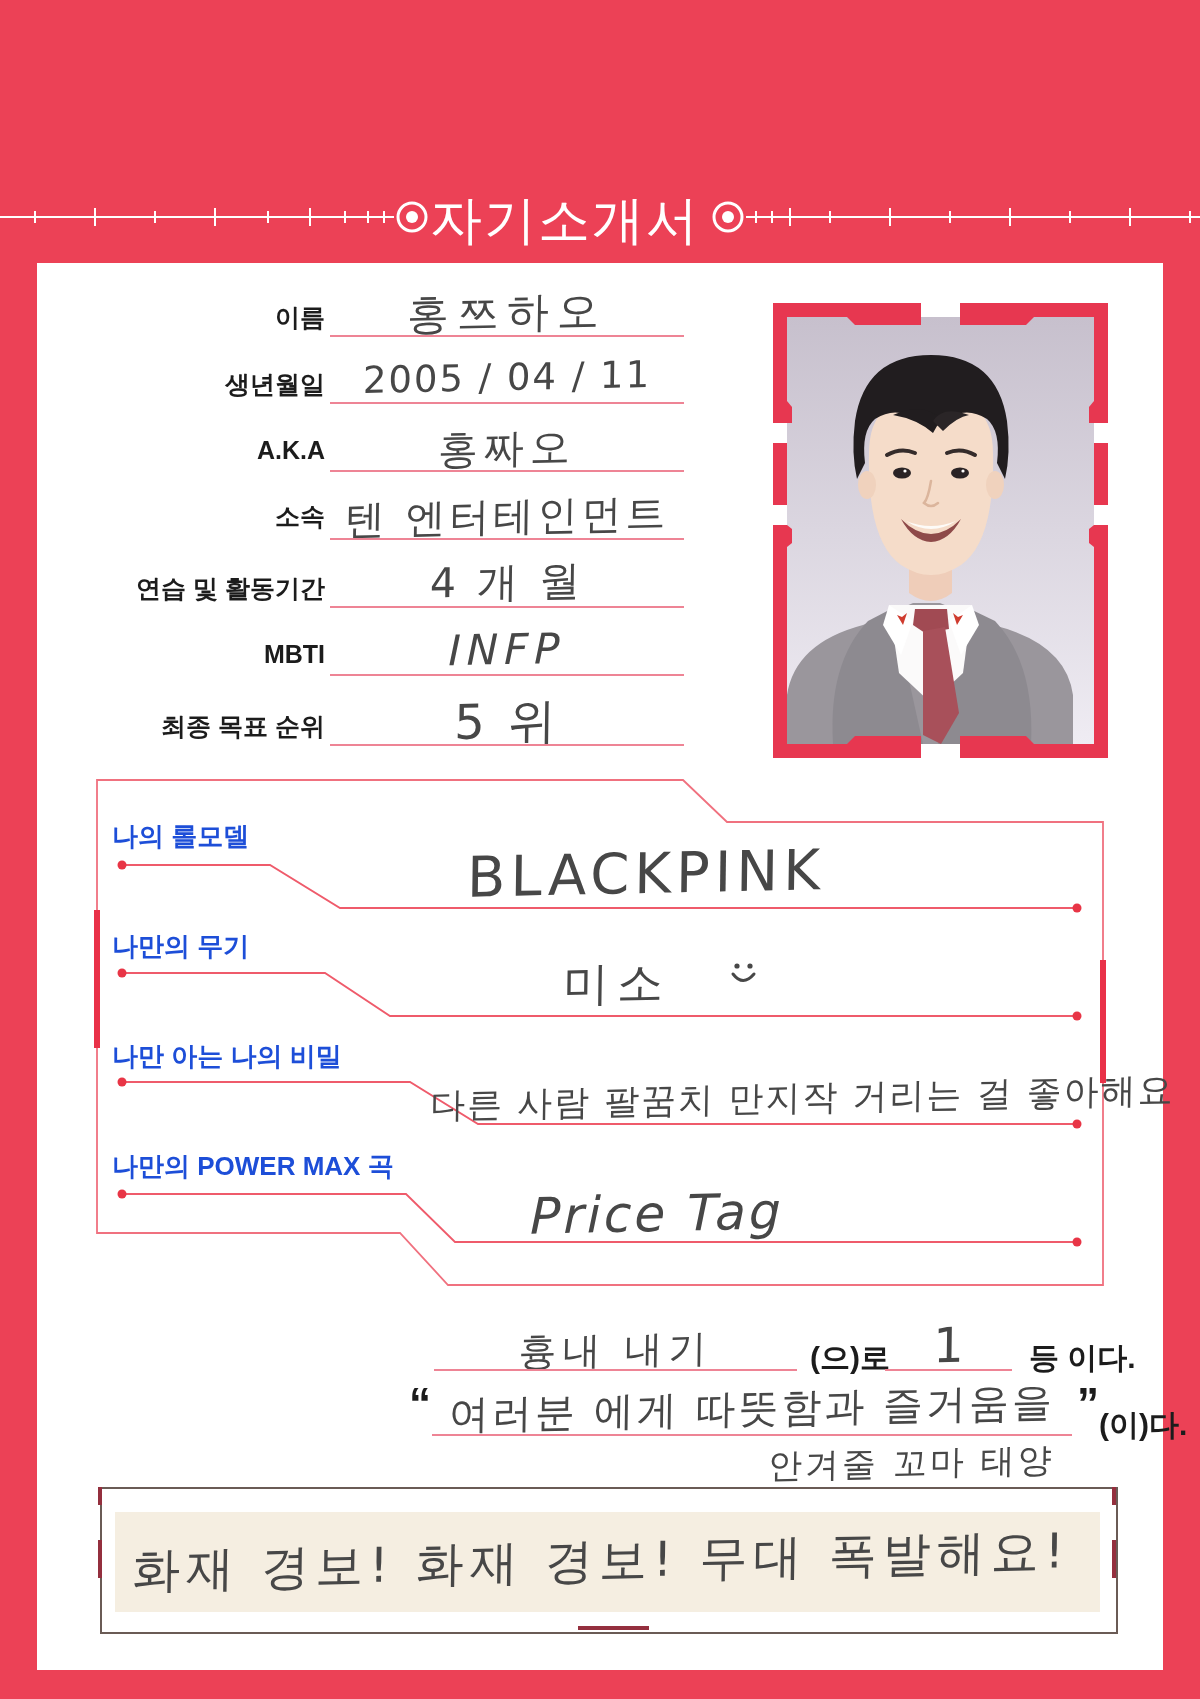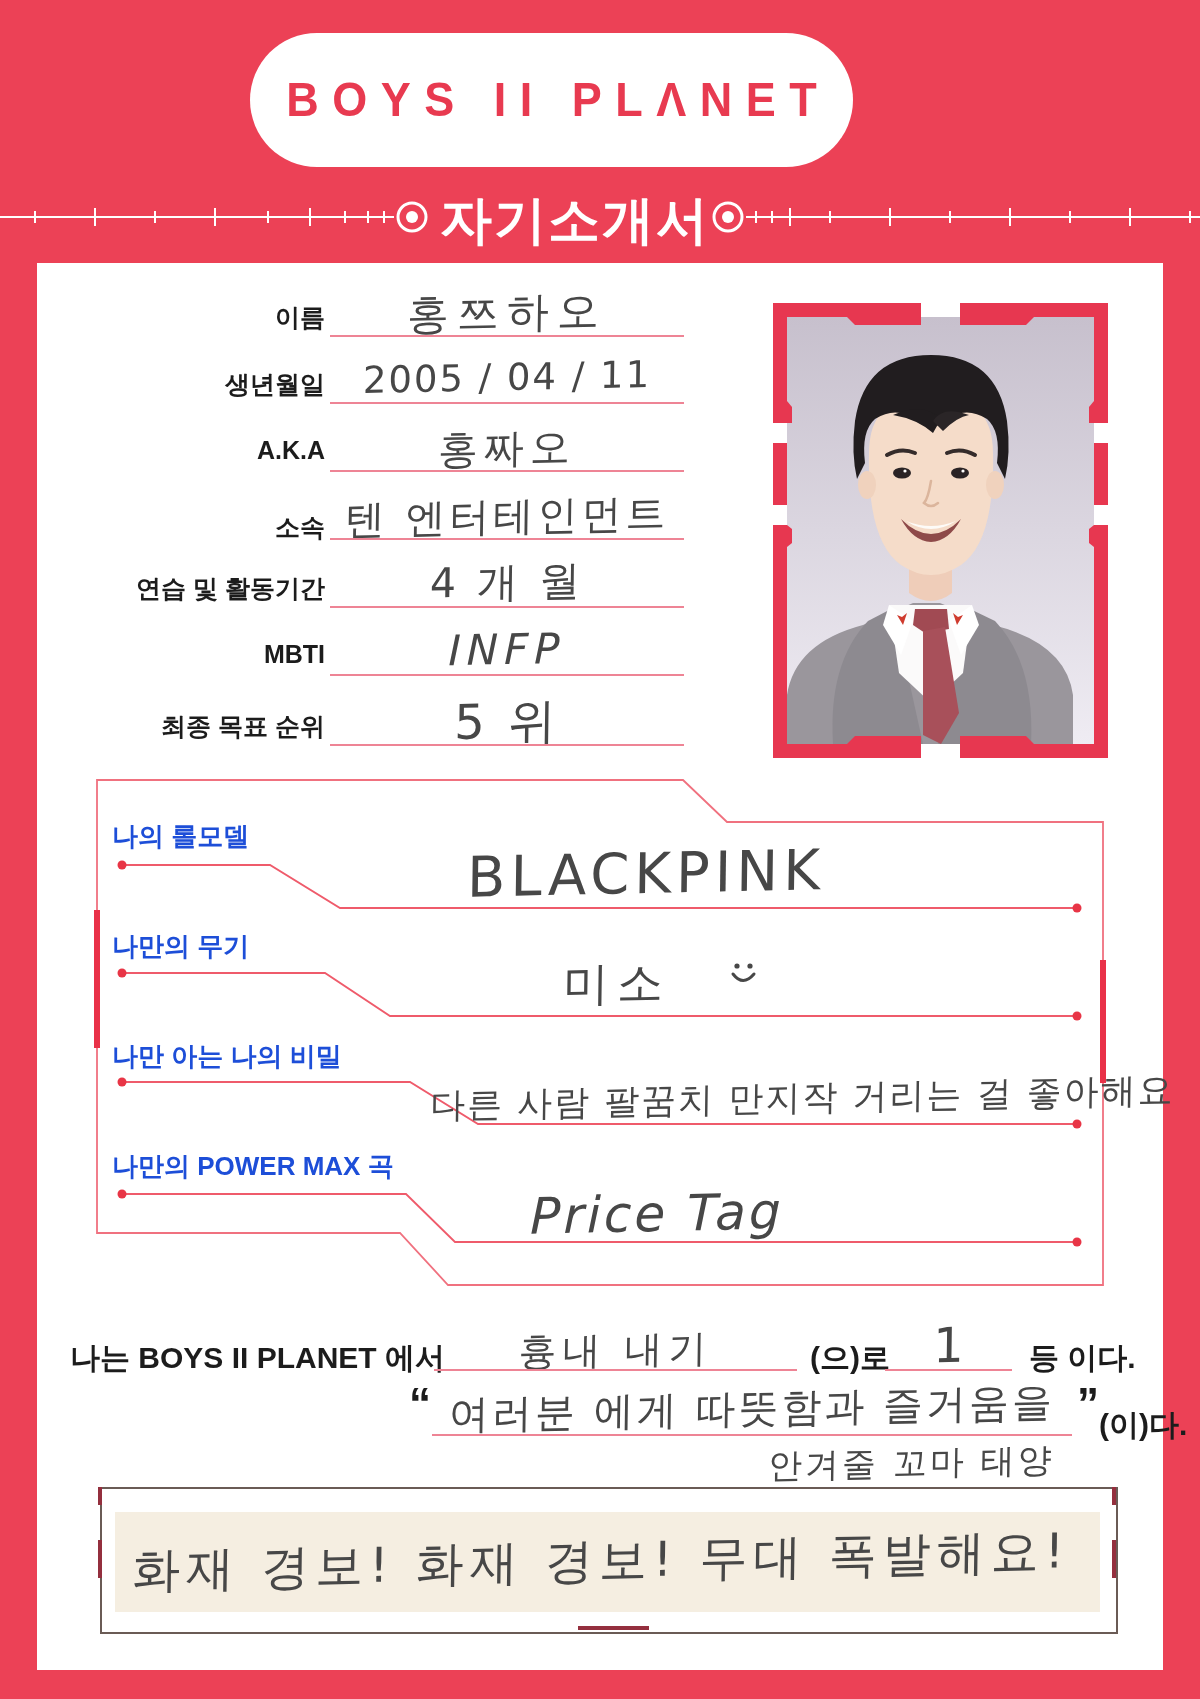--- a/index.html
+++ b/index.html
@@ -5,22 +5,22 @@
   html,body{margin:0;padding:0;background:#555;}
   .page{position:relative;width:1200px;height:1699px;background:#ec4156;overflow:hidden;
         font-family:"Liberation Sans",sans-serif;margin:0 auto;}
   .abs{position:absolute;}
 
   
   .pill{left:250px;top:33px;width:603px;height:134px;background:#ffffff;border-radius:70px;
         display:flex;align-items:center;justify-content:center;}
   .logo-text{color:#e83a50;font-size:45px;font-weight:800;letter-spacing:0.30em;
              padding-left:0.30em;white-space:nowrap;transform:scaleY(1.05);}
-  .page-title{left:430px;top:186px;width:280px;text-align:right;color:#ffffff;
-              font-size:52px;font-weight:700;letter-spacing:2px;white-space:nowrap;}
+  .page-title{left:430px;top:186px;width:280px;text-align:left;color:#ffffff;
+              font-size:52px;font-weight:400;letter-spacing:2px;white-space:nowrap;}
 
   
   .card{left:37px;top:263px;width:1126px;height:1407px;background:#ffffff;}
 
   
   .field-label{left:58px;width:230px;color:#1c1c1c;font-size:25px;font-weight:700;white-space:nowrap;text-align:right;}
   .field-underline{left:293px;width:354px;height:2px;background:#ee8495;}
   .field-value{left:283px;width:374px;text-align:center;white-space:nowrap;}
 
   .hand{font-family:"DejaVu Sans",sans-serif;color:#474747;transform:rotate(-1.2deg) skewX(-2deg);}
@@ -40,23 +40,20 @@
   .solar-title{left:280px;top:1207px;width:580px;background:#ffffff;text-align:center;
                color:#1c1c1c;font-size:26px;font-weight:700;white-space:nowrap;padding:2px 0;}
   .beige{left:78px;top:1249px;width:985px;height:100px;background:#f5eee1;}
   .tick{background:#942f3e;}
 </style>
 </head>
 <body>
 
 <div class="page">
 
-  <div class="abs pill">
-    <div class="logo-text">BOYS II PLΛNET</div>
-  </div>
 
   <svg class="abs" style="left:0;top:195px;" width="1200" height="46">
     <g stroke="#ffffff" stroke-width="2">
       <line x1="0" y1="22" x2="394" y2="22"></line>
       <line x1="746" y1="22" x2="1200" y2="22"></line>
       <line x1="35" y1="16" x2="35" y2="28"></line>
       <line x1="95" y1="13" x2="95" y2="31"></line>
       <line x1="155" y1="16" x2="155" y2="28"></line>
       <line x1="215" y1="13" x2="215" y2="31"></line>
       <line x1="268" y1="16" x2="268" y2="28"></line>
@@ -96,21 +93,21 @@
       <span class="abs field-label" style="top:105px">생년월일</span>
       <span class="abs field-value hand" style="top:93px;font-size:37px;letter-spacing:2px;">2005 / 04 / 11</span>
       <div class="abs field-underline" style="top:139px"></div>
     </div>
     <div>
       <span class="abs field-label" style="top:173px">A.K.A</span>
       <span class="abs field-value hand" style="top:158px;font-size:40px;letter-spacing:6px;">홍짜오</span>
       <div class="abs field-underline" style="top:207px"></div>
     </div>
     <div>
-      <span class="abs field-label" style="top:248px">소속</span>
+      <span class="abs field-label" style="top:237px">소속</span>
       <span class="abs field-value hand" style="top:226px;font-size:40px;letter-spacing:4px;">텐 엔터테인먼트</span>
       <div class="abs field-underline" style="top:275px"></div>
     </div>
     <div>
       <span class="abs field-label" style="top:309px">연습 및 활동기간</span>
       <span class="abs field-value hand" style="top:292px;font-size:41px;letter-spacing:4px;">4 개 월</span>
       <div class="abs field-underline" style="top:343px"></div>
     </div>
     <div>
       <span class="abs field-label" style="top:377px">MBTI</span>
@@ -228,21 +225,20 @@
       <circle cx="23" cy="9" r="2.6" fill="#474747"></circle>
       <path d="M6 17 Q16 30 27 17" stroke="#474747" stroke-width="3" fill="none" stroke-linecap="round"></path>
     </svg>
 
     <span class="abs q-label" style="top:776px">나만 아는 나의 비밀</span>
     <span class="abs q-answer hand" style="left:393px;top:812px;width:700px;font-size:35px;letter-spacing:2px;">다른 사람 팔꿈치 만지작 거리는 걸 좋아해요</span>
 
     <span class="abs q-label" style="top:886px">나만의 POWER MAX 곡</span>
     <span class="abs q-answer hand hand-latin" style="left:460px;top:922px;width:320px;font-size:50px;letter-spacing:3px;">Price Tag</span>
 
-    <span class="abs stmt" style="left:33px;top:1075px;">나는 BOYS II PLANET 에서</span>
     <span class="abs hand" style="left:397px;top:1062px;width:363px;text-align:center;font-size:38px;letter-spacing:6px;">흉내 내기</span>
     <div class="abs stmt-underline" style="left:397px;top:1106px;width:363px;"></div>
     <span class="abs stmt" style="left:773px;top:1075px;">(으)로</span>
     <span class="abs hand" style="left:848px;top:1054px;width:127px;text-align:center;font-size:48px;">1</span>
     <div class="abs stmt-underline" style="left:848px;top:1106px;width:127px;"></div>
     <span class="abs stmt" style="left:992px;top:1075px;">등 이다.</span>
 
     <span class="abs quote" style="left:372px;top:1116px;">“</span>
     <span class="abs hand" style="left:405px;top:1118px;width:620px;text-align:center;font-size:40px;letter-spacing:3px;">여러분 에게 따뜻함과 즐거움을</span>
     <div class="abs stmt-underline" style="left:395px;top:1171px;width:640px;"></div>

